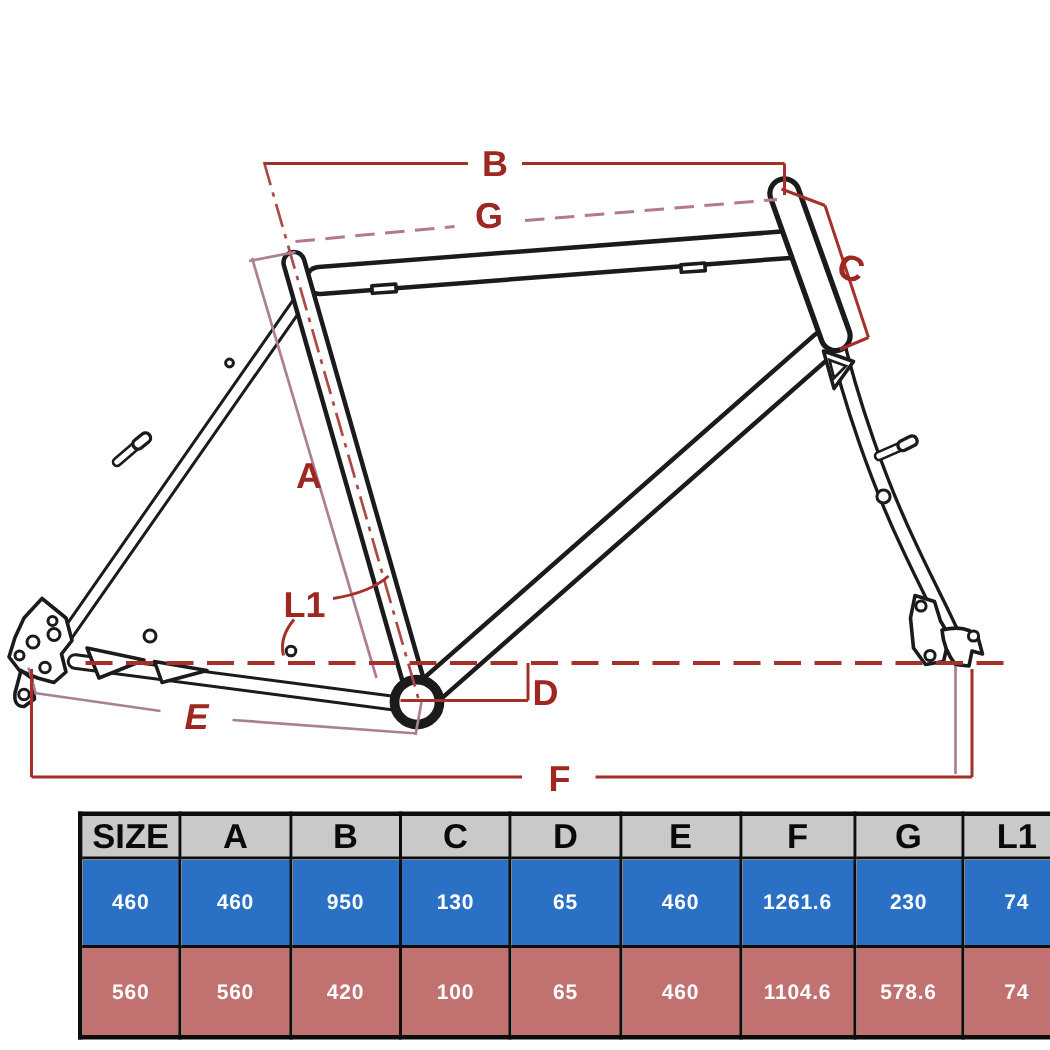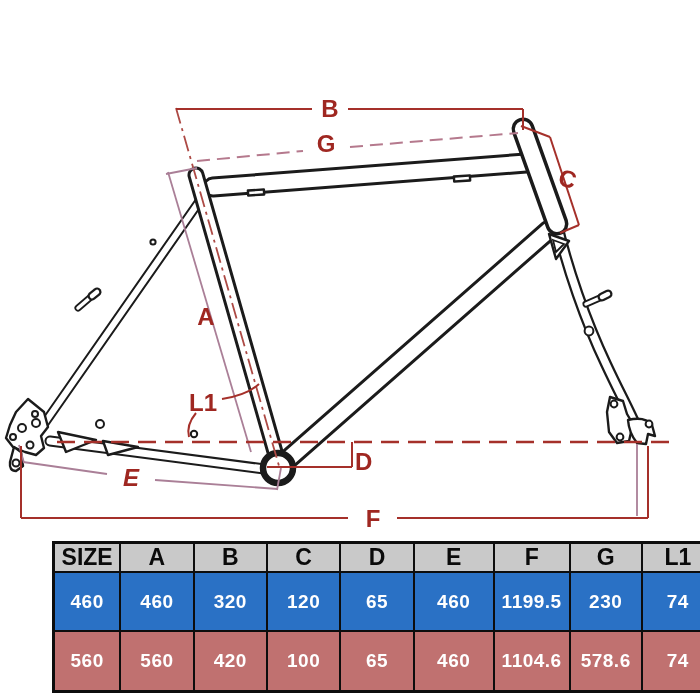--- a/index.html
+++ b/index.html
@@ -19,21 +19,21 @@
   .dim-label{fill:#9f2721;font-family:"Liberation Sans",sans-serif;
              font-weight:bold;font-size:24px;}
   
   #size-table-wrap{position:absolute;left:20px;top:541px;width:664px;height:152px;}
   table{border-collapse:collapse;width:100%;height:100%;table-layout:fixed;}
   th,td{border:2.4px solid #0d0d0d;text-align:center;vertical-align:middle;
         padding:0;overflow:hidden;}
   table{border:3px solid #0d0d0d;margin-left:32px;}
   th{background:#c9c9c9;color:#0a0a0a;font-size:23px;font-weight:bold;
      font-family:"Liberation Sans",sans-serif;}
-  td{color:#ffffff;font-size:19px;font-weight:bold;
+  td{color:#ffffff;font-size:14px;font-weight:bold;
      font-family:"Liberation Sans",sans-serif;letter-spacing:0.5px;}
 </style>
 </head>
 <body>
 
 <svg id="diagram" width="700" height="538" viewBox="0 0 700 538" aria-hidden="true">
 
   <g>
 
     <line class="tube-out" x1="201" y1="199" x2="44" y2="424" stroke-width="10"></line>
@@ -202,25 +202,25 @@
         <th>E</th>
         <th>F</th>
         <th>G</th>
         <th>L1</th>
       </tr>
     </thead>
     <tbody>
       <tr style="background-color: rgb(42, 113, 197);">
         <td>460</td>
         <td>460</td>
-        <td>320</td>
-        <td>120</td>
+        <td>950</td>
+        <td>130</td>
         <td>65</td>
         <td>460</td>
-        <td>1199.5</td>
+        <td>1261.6</td>
         <td>230</td>
         <td>74</td>
       </tr>
       <tr style="background-color: rgb(192, 113, 112);">
         <td>560</td>
         <td>560</td>
         <td>420</td>
         <td>100</td>
         <td>65</td>
         <td>460</td>

